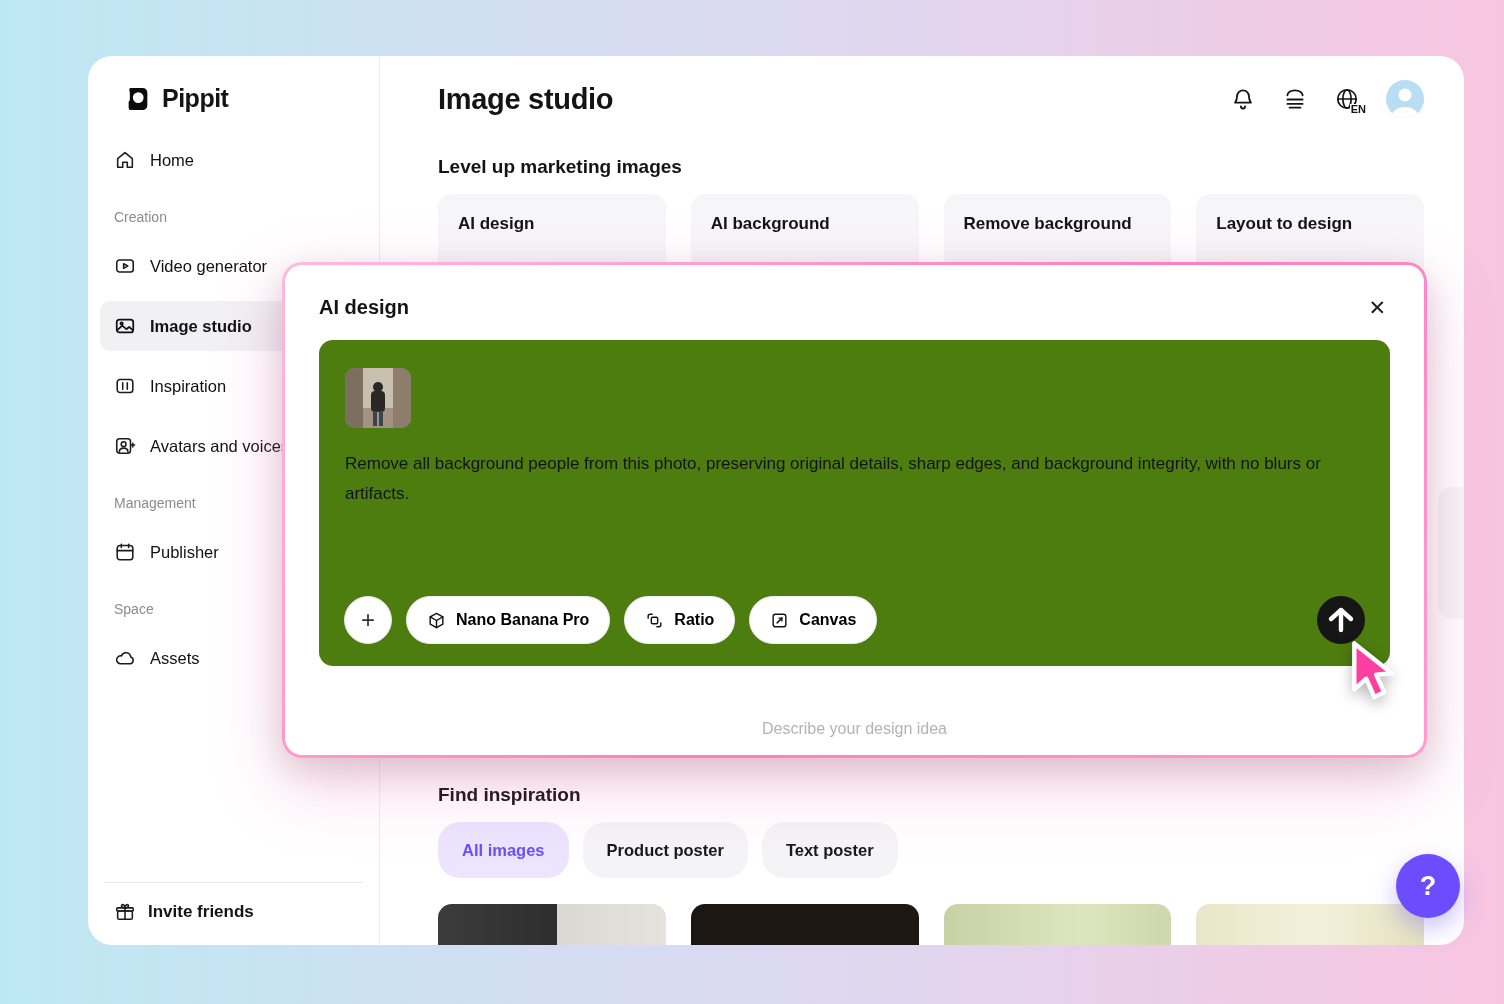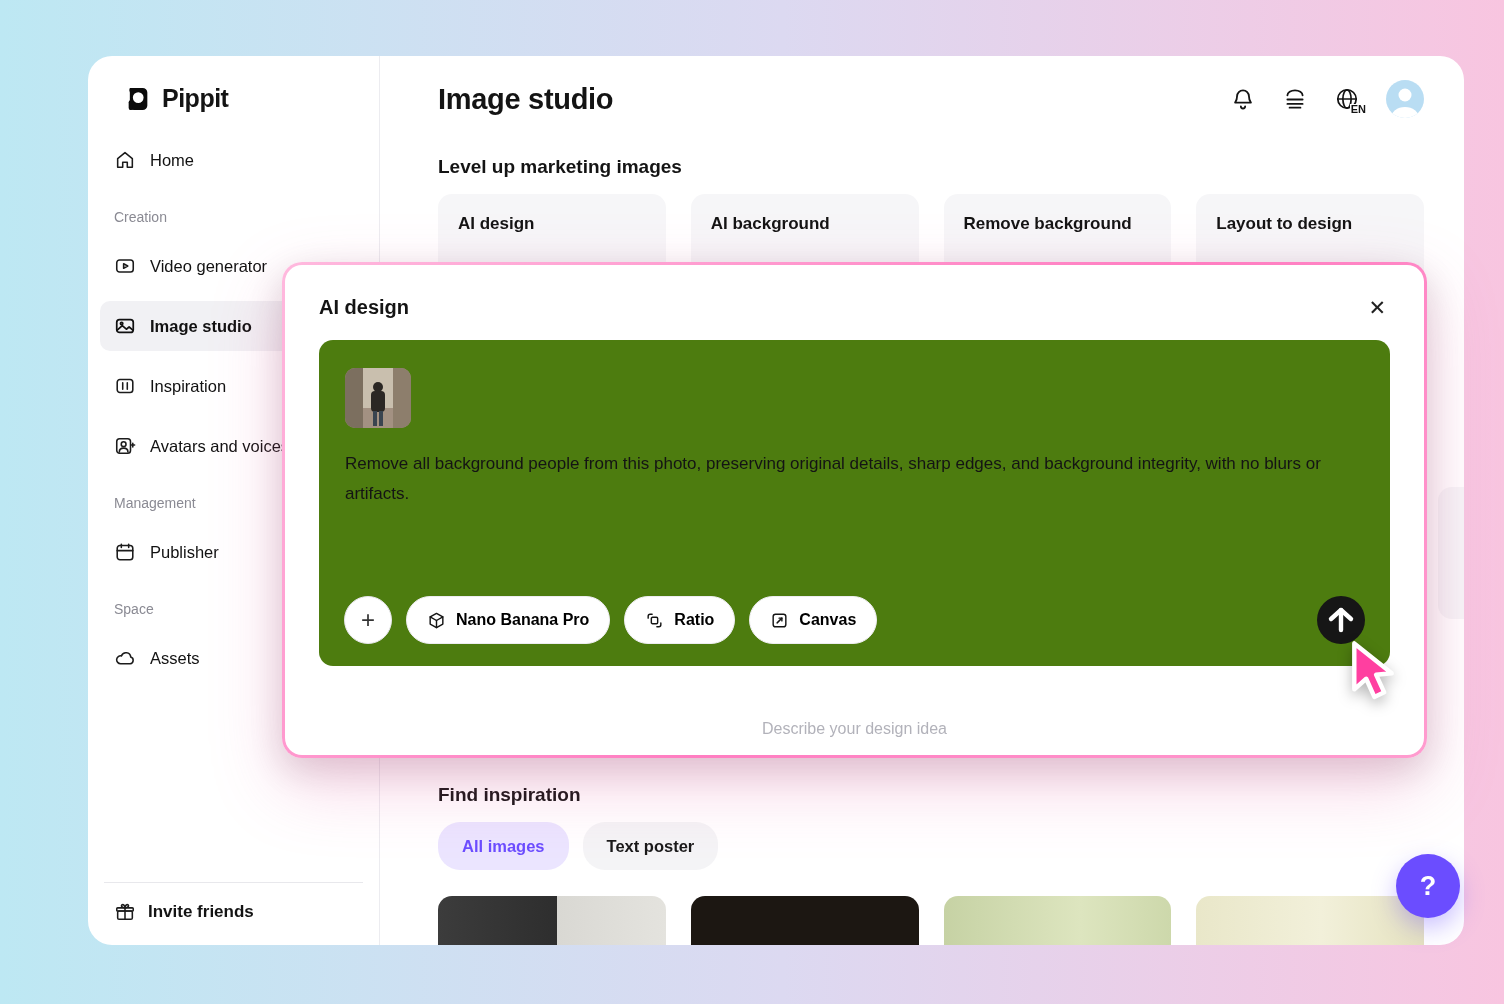--- a/index.html
+++ b/index.html
@@ -70,21 +70,21 @@
     position: absolute; left: 16px; right: 16px; bottom: 0; height: 78px;
     background: #fff; border-radius: 12px 12px 0 0;
   }
   .peek-card {
     position: absolute; right: 0; top: 431px; width: 26px; height: 132px;
     background: #f6f6f8; border-radius: 14px 0 0 14px;
   }
   .inspiration-heading { margin-top: 360px; }
   .chip-row { display: flex; gap: 14px; margin-top: 16px; }
   .chip {
-    height: 48px; border-radius: 22px; background: #f4f4f6; padding: 0 24px;
+    height: 56px; border-radius: 22px; background: #f4f4f6; padding: 0 24px;
     display: inline-flex; align-items: center; font-size: 16.5px; font-weight: 600;
     color: #1a1a1a; cursor: pointer;
   }
   .chip.active { background: #ebe5ff; color: #6b4dff; font-weight: 700; }
   .thumb-grid { display: grid; grid-template-columns: repeat(4, 1fr); gap: 25px; margin-top: 26px; }
   .thumb { height: 140px; border-radius: 14px 14px 0 0; cursor: pointer; }
   .thumb-1 { background: linear-gradient(90deg, #3c3c3c 0%, #2e2e2e 52%, #d9d8d3 52%, #e4e3de 100%); }
   .thumb-2 { background: radial-gradient(circle at 50% 80%, #4a3категория0 0%, #241e18 60%, #15110d 100%); background-color:#1c1712; }
   .thumb-3 { background: linear-gradient(90deg, #c6d2a4 0%, #dde5bf 60%, #cdd8ab 100%); }
   .thumb-4 { background: linear-gradient(90deg, #e9e7c9 0%, #f2f0da 55%, #e5e2bf 100%); }
@@ -313,20 +313,21 @@
         <div class="card-inner"></div>
       </div>
     </div>
 
     <div class="peek-card"></div>
 
     <h2 class="section-heading inspiration-heading">Find inspiration</h2>
 
     <div class="chip-row">
       <span class="chip active">All images</span>
+      <span class="chip">Product poster</span>
       <span class="chip">Text poster</span>
     </div>
 
     <div class="thumb-grid">
       <div class="thumb thumb-1"></div>
       <div class="thumb thumb-2"></div>
       <div class="thumb thumb-3"></div>
       <div class="thumb thumb-4"></div>
     </div>
   </main>

